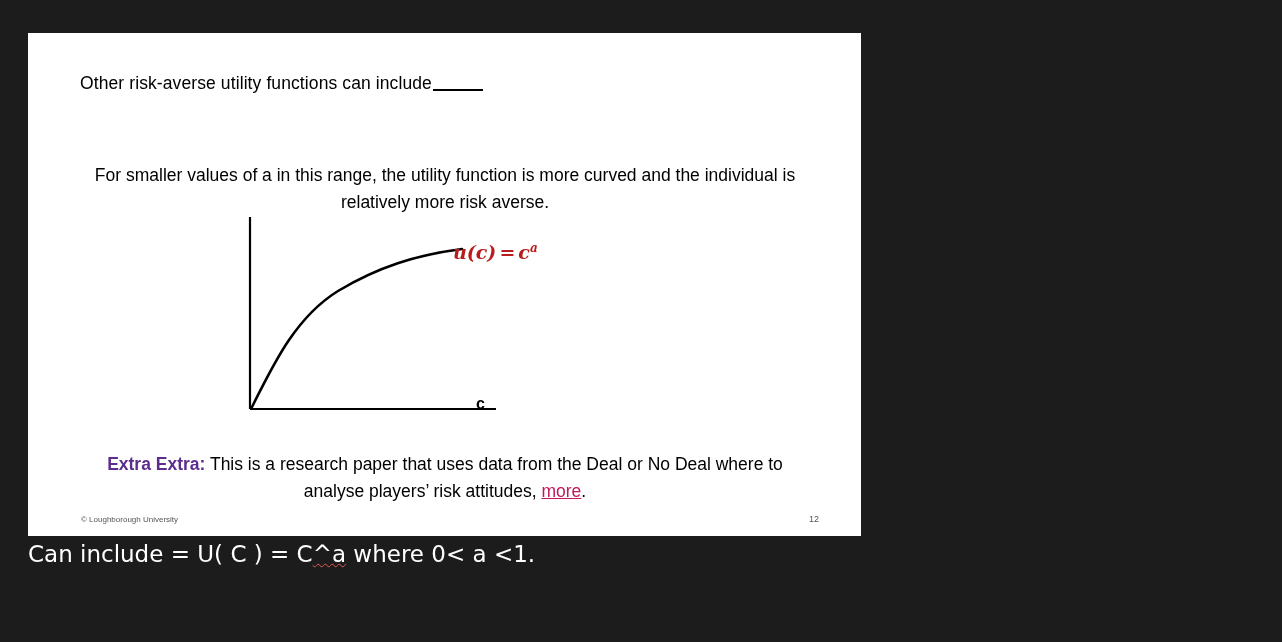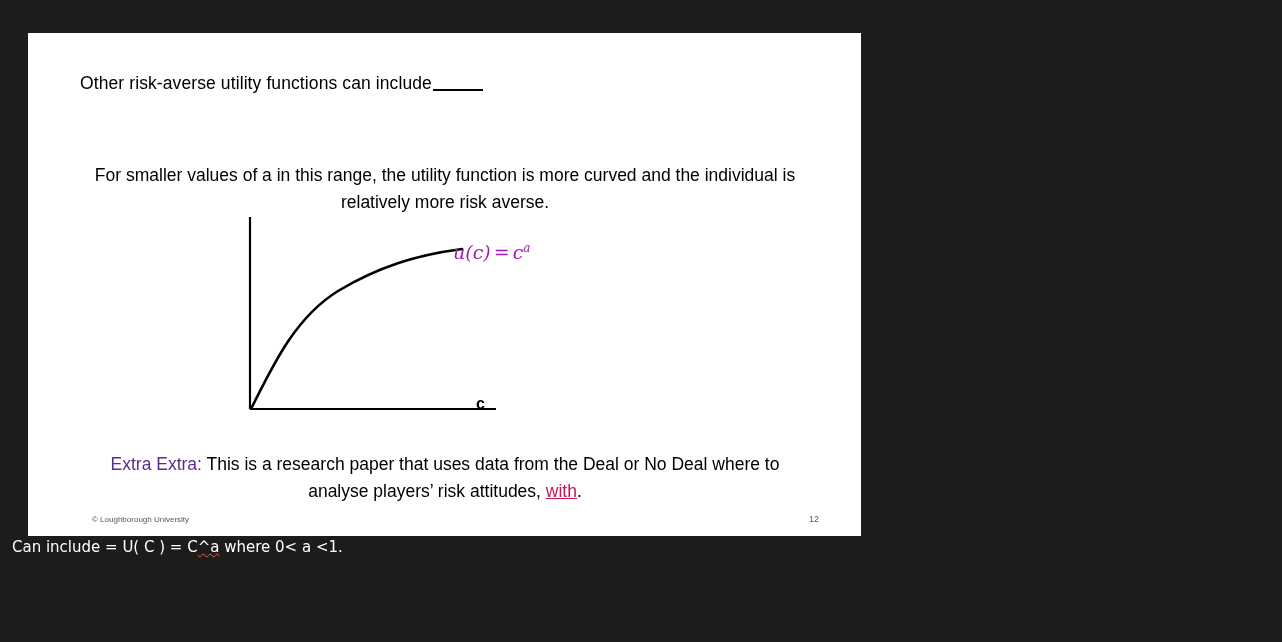--- a/index.html
+++ b/index.html
@@ -78,22 +78,23 @@
   .chart-area svg {
     display: block;
   }
   .formula {
     position: absolute;
     left: 425px;
     top: 208px;
     font-family: "DejaVu Serif", serif;
     font-style: italic;
     font-size: 19px;
-    color: #a21caf;
+    color: #b91c1c;
     white-space: nowrap;
+    font-weight: bold;
   }
   .formula .sup {
     font-size: 12px;
     vertical-align: super;
     font-style: italic;
   }
   .formula .eq {
     font-style: normal;
     padding: 0 3px;
   }
@@ -109,47 +110,47 @@
     position: absolute;
     left: 52px;
     top: 418px;
     width: 730px;
     font-size: 17.5px;
     line-height: 1.52;
     color: #000;
   }
   .extra-label {
     color: #5b2d8e;
-    font-weight: normal;
+    font-weight: bold;
   }
   .extra-link {
     color: #c2185b;
     text-decoration: underline;
   }
   .footer-left {
     position: absolute;
-    left: 64px;
+    left: 53px;
     bottom: 12px;
     font-size: 8px;
     color: #555;
   }
   .footer-right {
     position: absolute;
     right: 42px;
     bottom: 12px;
     font-size: 9px;
     color: #555;
   }
   .notes {
     position: absolute;
-    left: 12px;
+    left: 28px;
     top: 536px;
     width: 1240px;
     color: #ffffff;
-    font-size: 15px;
+    font-size: 23px;
     line-height: 1.58;
     font-family: "DejaVu Sans", sans-serif;
   }
   .notes .misspell {
     text-decoration: underline;
     text-decoration-style: wavy;
     text-decoration-color: #e05a4f;
     text-decoration-thickness: 1px;
   }
 </style>
@@ -177,21 +178,21 @@
         </svg>
       </div>
 
       <div class="formula">
         <span>u(c)</span><span class="eq">=</span><span>c</span><span class="sup">a</span>
       </div>
 
       <div class="axis-label-c">c</div>
 
       <div class="extra">
-        <span class="extra-label">Extra Extra:</span><span> This is a research paper that uses data from the Deal or No Deal where to analyse players’ risk attitudes, </span><a class="extra-link" href="#">with</a><span>.</span>
+        <span class="extra-label">Extra Extra:</span><span> This is a research paper that uses data from the Deal or No Deal where to analyse players’ risk attitudes, </span><a class="extra-link" href="#">more</a><span>.</span>
       </div>
 
       <div class="footer-left">© Loughborough University</div>
       <div class="footer-right">12</div>
 
     </div>
   </div>
 
   <div class="notes">
     <div>

